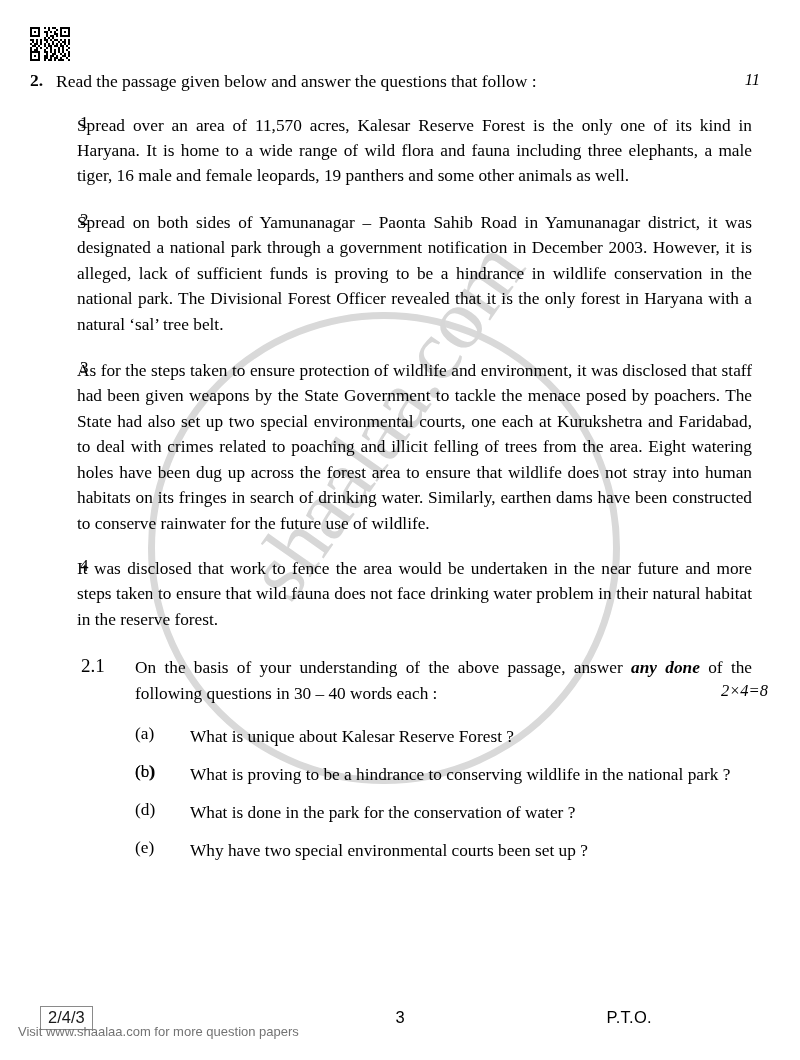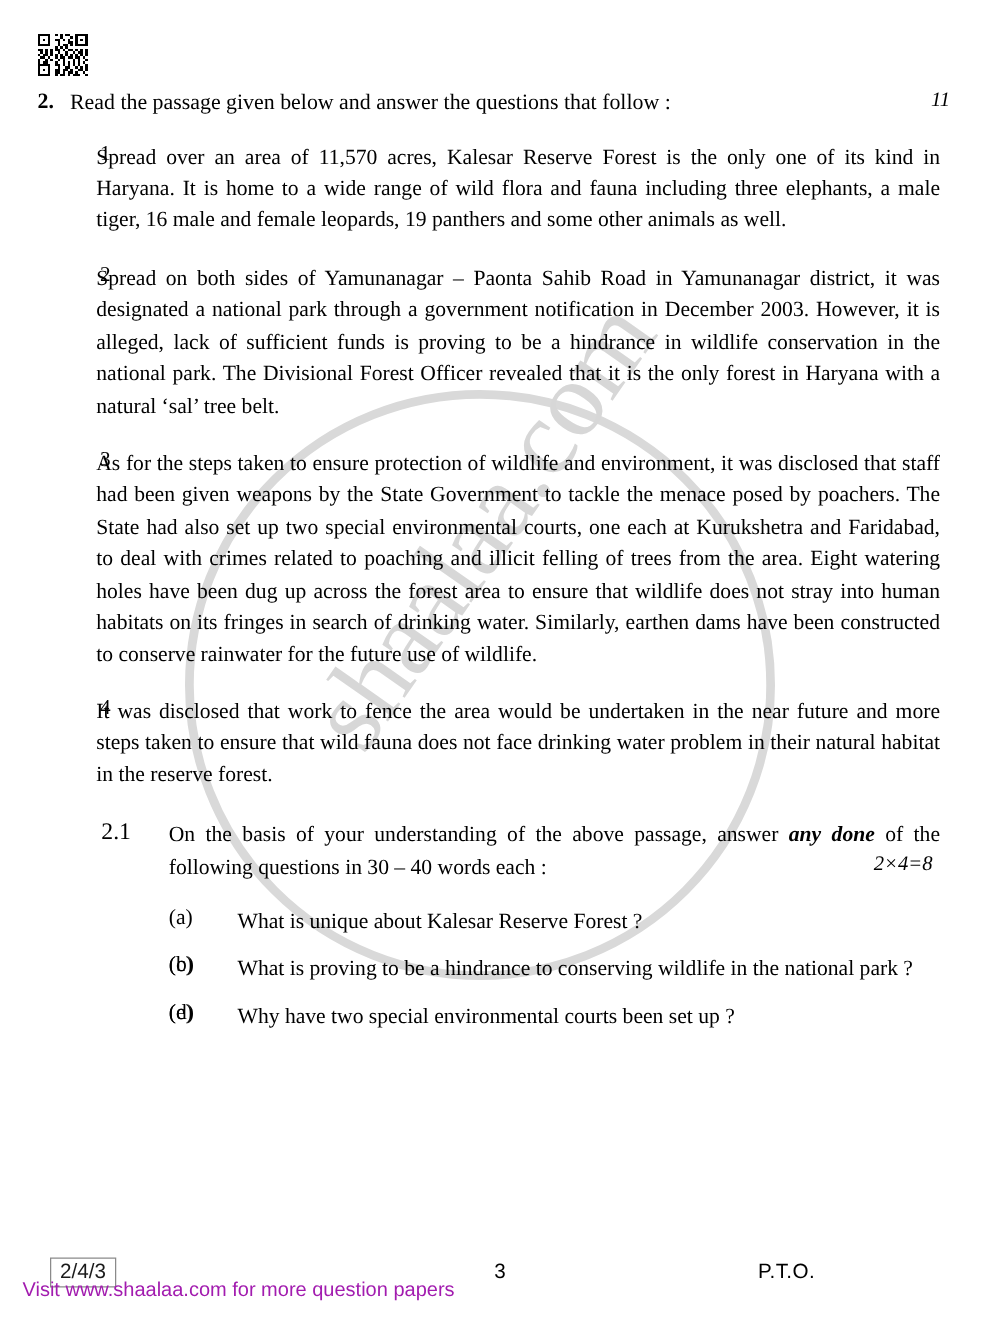--- a/index.html
+++ b/index.html
@@ -134,21 +134,21 @@
     font-size: 17.3px;
     line-height: 1.47;
     text-align: justify;
   }
   .sub-head-body .emph {
     font-weight: bold;
     font-style: italic;
   }
   .sub-marks {
     position: absolute;
-    right: 54px;
+    right: 32px;
     font-style: italic;
     font-size: 16.5px;
   }
 
   
   .item {
     position: relative;
     padding-right: 60px;
   }
   .item-label {
@@ -198,22 +198,22 @@
     top: 4px;
     font-size: 16.5px;
     font-family: Liberation Sans, sans-serif;
     letter-spacing: 0.3px;
   }
   .site-banner {
     position: absolute;
     left: 18px;
     top: 1024px;
     font-family: "Liberation Sans", "DejaVu Sans", sans-serif;
-    font-size: 16px;
-    color: #a21caf;
+    font-size: 13px;
+    color: #737373;
     white-space: nowrap;
     z-index: 3;
   }
 </style>
 </head>
 <body>
 
 <div id="page">
 
   <div class="qr-wrap">
@@ -362,20 +362,21 @@
       <span class="item-label">(b)</span>
     </div>
 
     <div class="item" style="margin-top:13px;">
       <span class="item-label">(c)</span>
       <div class="item-text">What is proving to be a hindrance to conserving wildlife in the national park ?</div>
     </div>
 
     <div class="item" style="margin-top:13px;">
       <span class="item-label">(d)</span>
+      <div class="item-text">What is done in the park for the conservation of water ?</div>
     </div>
 
     <div class="item" style="margin-top:13px;">
       <span class="item-label">(e)</span>
       <div class="item-text">Why have two special environmental courts been set up ?</div>
     </div>
 
   </div>
 
   <div class="footer">

